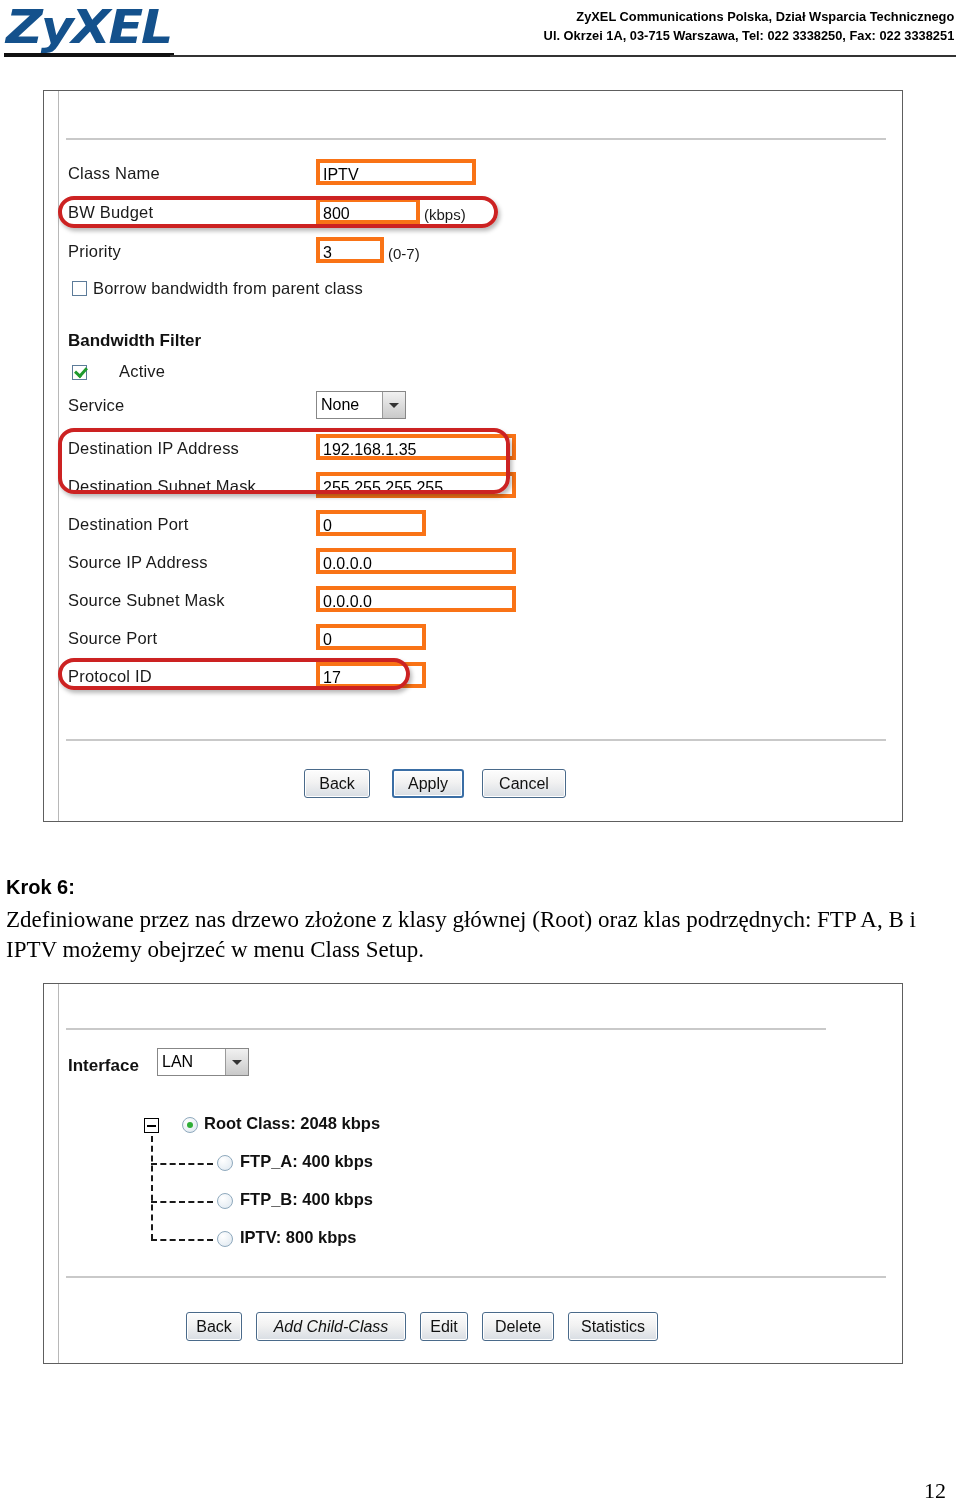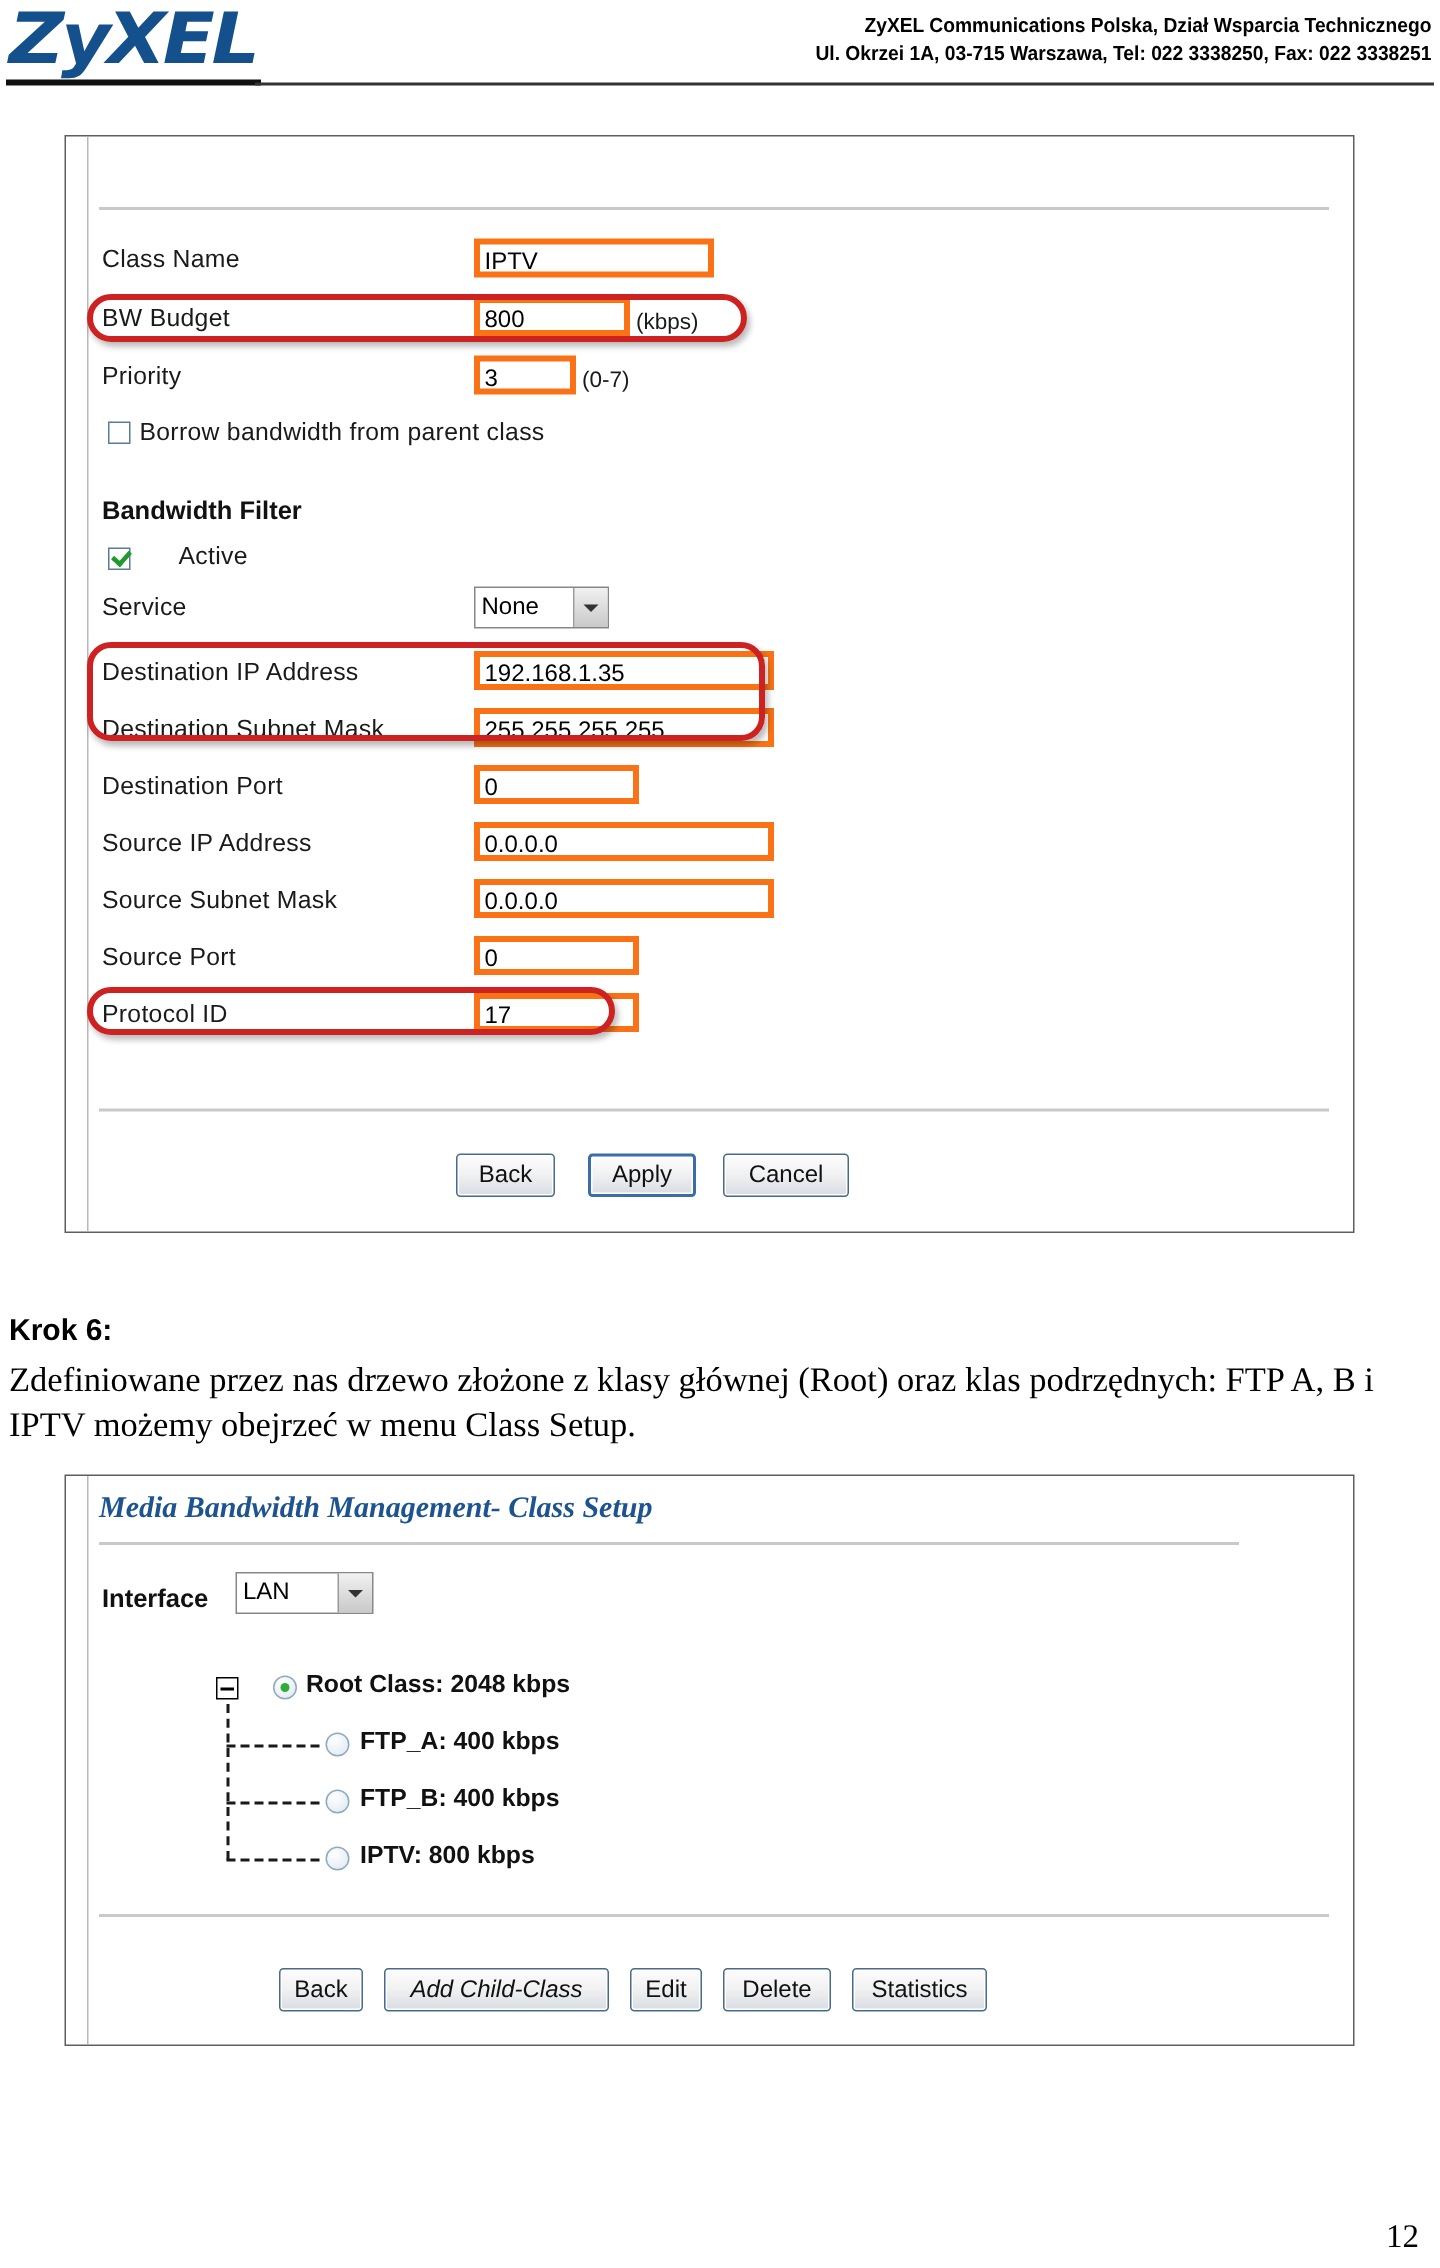--- a/index.html
+++ b/index.html
@@ -345,21 +345,20 @@
       <div class="btn" style="left: 438px; top: 678px; width: 84px;">Cancel</div>
     </div>
 </div>
 
 <div class="step-head" style="left:6px; top:876px;">Krok 6:</div>
 <div class="step-body" style="left:6px; top:905px;">Zdefiniowane przez nas drzewo złożone z klasy głównej (Root) oraz klas podrzędnych: FTP A, B i IPTV możemy obejrzeć w menu Class Setup.</div>
 
 <div class="panel" style="left:43px; top:983px; width:860px; height:381px;">
   <div class="panel-inner"></div>
 
-  <div class="panel-title" style="left:22px; top:10px;">Media Bandwidth Management- Class Setup</div>
   <div class="hr-soft" style="left:22px; top:44px; width:760px;"></div>
 
   <div class="sectionlabel" style="left:24px; top:72px;">Interface</div>
   <div class="selectbox" style="left:113px; top:64px; width:92px;">
     <span>LAN</span>
     <span class="arrowbtn"></span>
   </div>
 
   <div id="class-tree">
       <div class="tree-expander" style="left: 100px; top: 134px;"></div>

